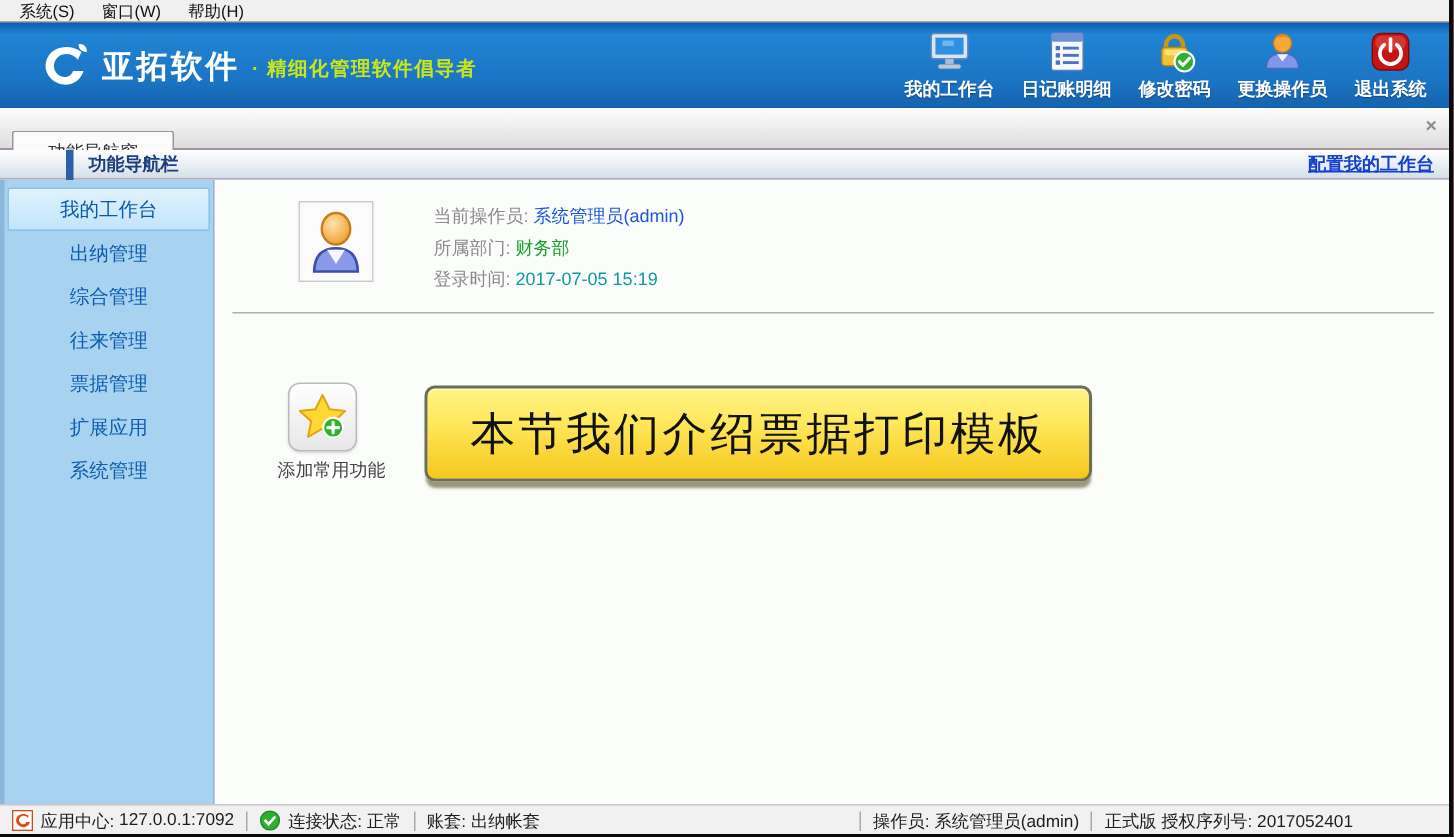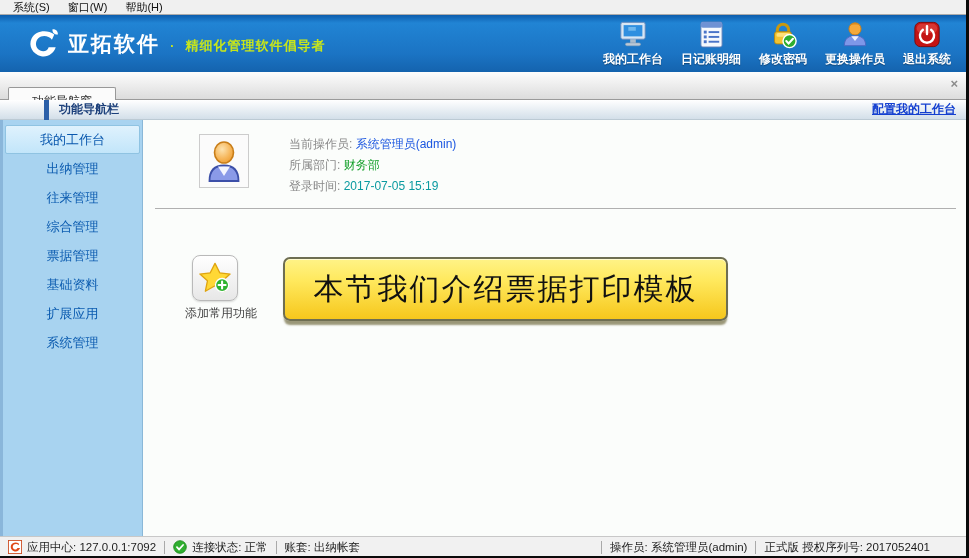--- a/index.html
+++ b/index.html
@@ -17,21 +17,21 @@
     height:15px; background:#f0f0f0; border-bottom:1px solid #ababab;
     display:flex; align-items:center; padding-left:4px;
     font-size:11px; color:#111;
   }
   .menubar .menu-item{ padding:0 9px; cursor:default; }
 
   
   .header{
     height:57px;
     background:linear-gradient(180deg,#0d5dad 0%,#2184d4 14%,#1b74c4 68%,#1463ae 100%);
-    display:flex; align-items:center; position:relative;font-family:Liberation Mono, monospace;
+    display:flex; align-items:center; position:relative;
   }
   .brand{ display:flex; align-items:center; margin-left:26px; }
   .brand svg{ display:block; }
   .brand-name{ color:#fff; font-size:21px; font-weight:bold; letter-spacing:2px; margin-left:8px; }
   .brand-tagline{ color:#c8e61a; font-size:13px; font-weight:bold; margin-left:8px; margin-top:4px; letter-spacing:1px;}
 
   .toolbar{ margin-left:auto; margin-right:6px; display:flex; align-items:flex-end; }
   .tool{ display:flex; flex-direction:column; align-items:center; padding:0 9px; cursor:pointer; }
   .tool .ticon{ height:30px; display:flex; align-items:center; justify-content:center; }
   .tool .tlabel{ color:#fff; font-size:12px; font-weight:bold; margin-top:2px; white-space:nowrap;
@@ -116,21 +116,21 @@
 
   
   .statusbar{
     height:21px; background:#f1f1f1; border-top:1px solid #c8c8c8;
     display:flex; align-items:center; font-size:11.5px; color:#1d1d1d; white-space:nowrap;
   }
   .sb-seg{ display:flex; align-items:center; padding:0 8px; }
   .sb-sep{ width:1px; height:13px; background:#a9a9a9; }
   .sb-icon{ margin-right:5px; display:flex; align-items:center; }
   .sb-spacer{ flex:1; }
-  .sb-last{ margin-right:28px; }
+  .sb-last{ margin-right:56px; }
 </style>
 </head>
 <body>
 
 <div class="window">
 
   <div class="menubar">
     <span class="menu-item">系统(S)</span>
     <span class="menu-item">窗口(W)</span>
     <span class="menu-item">帮助(H)</span>
@@ -228,24 +228,23 @@
     <div class="accent"></div>
     <span class="caption">功能导航栏</span>
     <span class="cfg-link">配置我的工作台</span>
   </div>
 
   <div class="content">
 
     <div class="sidebar">
       <div class="side-item selected">我的工作台</div>
       <div class="side-item">出纳管理</div>
+      <div class="side-item">综合管理</div>
       <div class="side-item">往来管理</div>
-      <div class="side-item">综合管理</div>
       <div class="side-item">票据管理</div>
-      <div class="side-item">基础资料</div>
       <div class="side-item">扩展应用</div>
       <div class="side-item">系统管理</div>
     </div>
 
     <div class="main">
 
       <div class="userblock">
         <div class="avatar-box">
           <svg width="40" height="46" viewBox="0 0 40 44">
             <defs>

